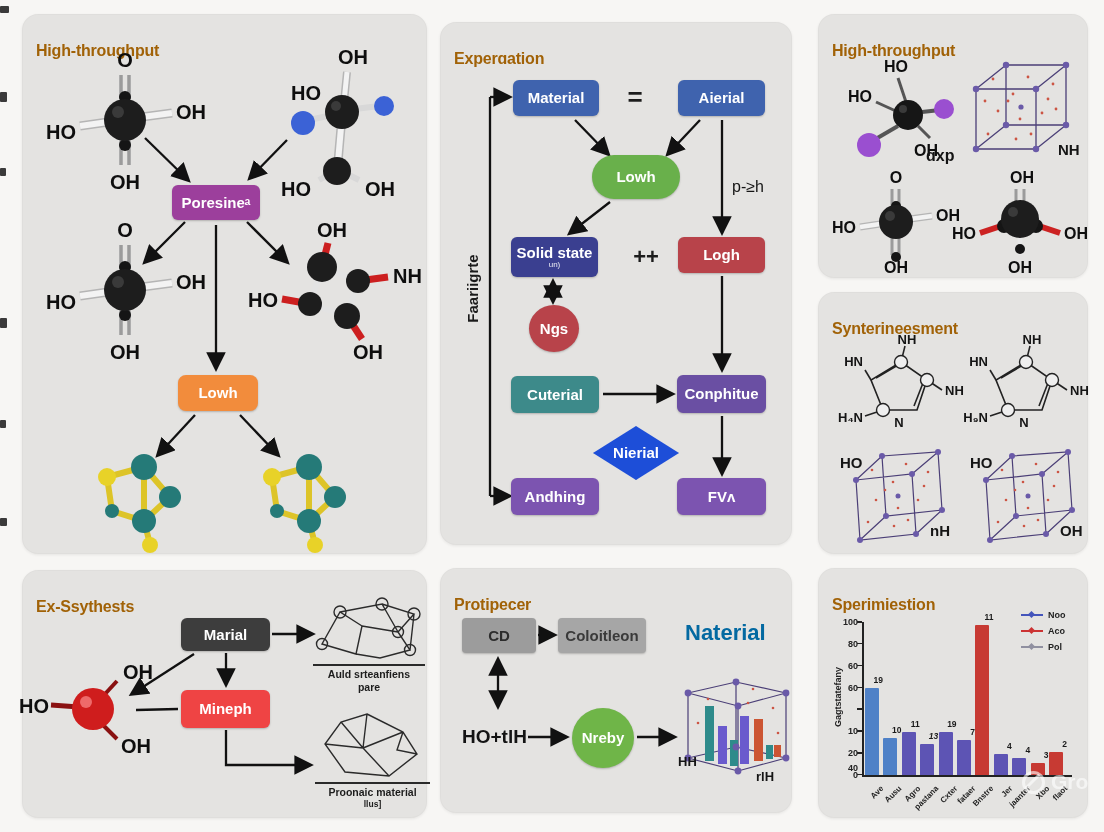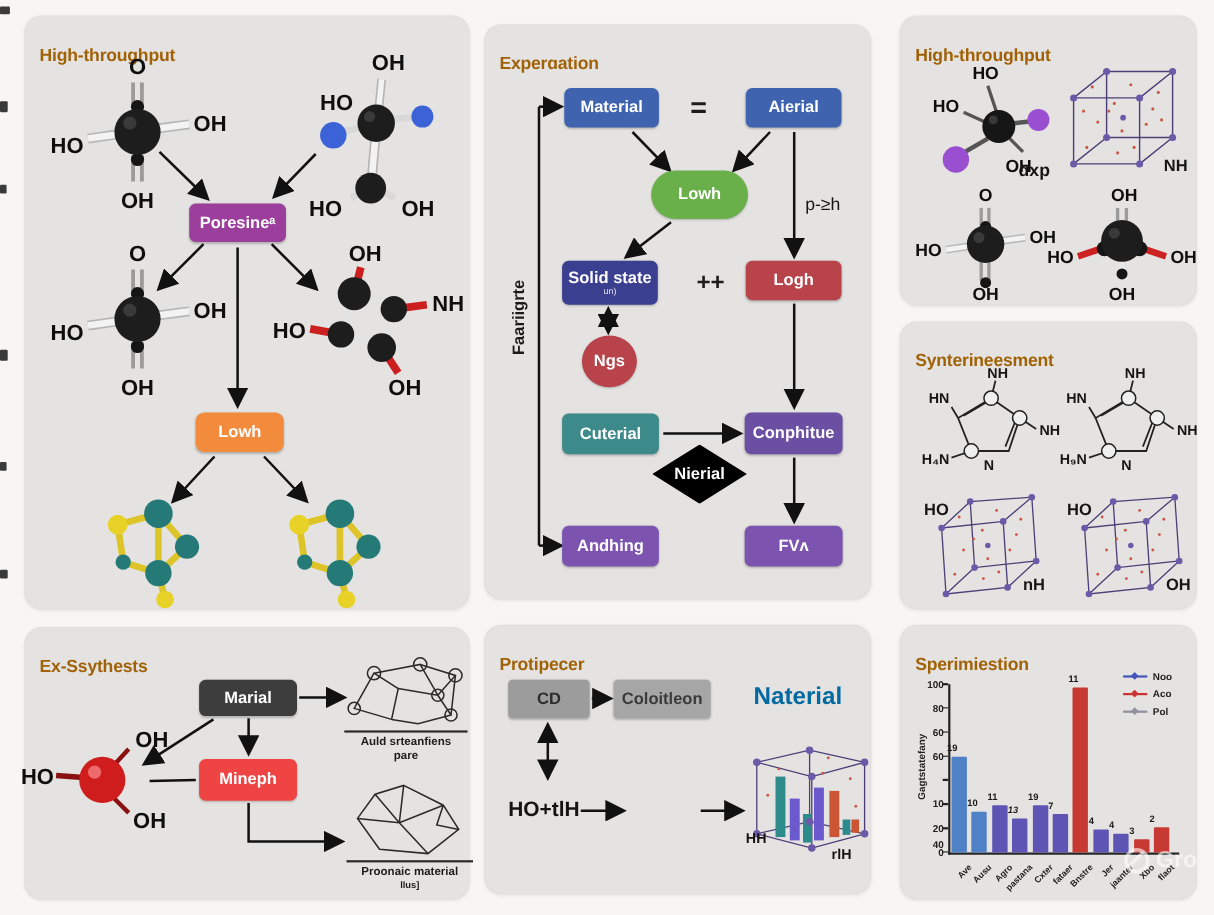--- a/index.html
+++ b/index.html
@@ -24,21 +24,21 @@
   .cube-lbl{font-size:15px;font-weight:600;fill:#151515;font-family:"Liberation Sans",sans-serif}
   .cap{font-size:10.5px;font-weight:600;color:#1d1d1d;text-align:center;line-height:1.25}
   .rule{position:absolute;height:1.5px;background:#2a2a2a}
   .vertlbl{position:absolute;font-size:15px;font-weight:600;color:#1a1a1a;
            width:120px;text-align:center;transform:rotate(-90deg)}
   
   .axis{position:absolute;background:#222}
   .ytick{position:absolute;font-size:9px;font-weight:600;color:#222;width:22px;text-align:right}
   .ytickmark{position:absolute;width:5px;height:1.5px;background:#222}
   .bar{position:absolute;border-radius:1px 1px 0 0}
-  .barval{position:absolute;font-size:8.5px;font-weight:700;color:#1a1a1a;width:22px;text-align:left}
+  .barval{position:absolute;font-size:8.5px;font-weight:700;color:#1a1a1a;width:22px;text-align:right}
   .xlab{position:absolute;font-size:8px;font-weight:600;color:#222;width:46px;text-align:right;
         transform:rotate(-45deg);transform-origin:100% 0;white-space:nowrap}
   .ylab{position:absolute;font-size:9px;font-weight:600;color:#222;width:150px;text-align:center;
         transform:rotate(-90deg)}
   .legrow{position:absolute;display:flex;align-items:center;gap:5px;height:14px}
   .legline{display:inline-block;width:22px;height:2px;position:relative}
   .legline i{position:absolute;left:8px;top:-2px;width:5px;height:5px;display:block;transform:rotate(45deg)}
   .legtxt{font-size:9px;font-weight:600;color:#222}
   .edge-mark{position:absolute;background:#262626;opacity:.9;border-radius:1px}
   .wm{position:absolute;display:flex;align-items:center;gap:6px;color:rgba(255,255,255,.6);
@@ -227,21 +227,21 @@
     <span>Ngs</span>
     </div>
 
   <div class="node" style="left:71px;top:354px;width:88px;height:37px;background:#3d8a8a">
     <span>Cuterial</span>
     </div>
   <div class="node" style="left:237px;top:353px;width:89px;height:38px;background:#6a4fa3">
     <span>Conphitue</span>
     </div>
 
-  <div class="node" style="left:153px;top:382px;width:86px;height:54px;background:#000000;border-radius:0;
+  <div class="node" style="left:153px;top:404px;width:86px;height:54px;background:#1d4ed8;border-radius:0;
               clip-path:polygon(50% 0,100% 50%,50% 100%,0 50%)">
     <span>Nierial</span>
     </div>
 
   <div class="node" style="left:71px;top:456px;width:88px;height:37px;background:#7c54b0">
     <span>Andhing</span>
     </div>
   <div class="node" style="left:237px;top:456px;width:89px;height:37px;background:#7c54b0">
     <span>FVʌ</span>
     </div>
@@ -507,20 +507,23 @@
 
   <div class="node" style="left:22px;top:50px;width:74px;height:35px;background:#9c9c9c;color:#2c2c2c;border-radius:4px">
     <span>CD</span>
     </div>
   <div class="node" style="left:118px;top:50px;width:88px;height:35px;background:#a6a6a6;color:#3a3a3a;border-radius:4px">
     <span>Coloitleon</span>
     </div>
   <div class="lbl" style="left:245px;top:52px;font-size:22px;font-weight:600;color:#0369a1">Naterial</div>
 
   <div class="lbl" style="left:22px;top:158px;font-size:19px;font-weight:600">HO+tlH</div>
+  <div class="node circle" style="left:132px;top:140px;width:62px;height:60px;background:#6fb548">
+    <span>Nreby</span>
+    </div>
 
   <svg class="layer" style="left:238px;top:95px" width="120" height="120">
     <path d="M10,95 L60,108 L108,95 L58,84 Z M10,30 L60,43 L108,30 L58,19 Z M10,30 L10,95 M60,43 L60,108 M108,30 L108,95 M58,19 L58,84" fill="none" stroke="#4b3f77" stroke-width="1.2"></path>
     <rect x="27" y="43" width="9" height="55" fill="#2e8b8b"></rect>
     <rect x="40" y="63" width="9" height="38" fill="#6a5acd"></rect>
     <rect x="52" y="77" width="8" height="26" fill="#2e8b8b"></rect>
     <rect x="62" y="53" width="9" height="48" fill="#6a5acd"></rect>
     <rect x="76" y="56" width="9" height="42" fill="#cc5533"></rect>
     <rect x="88" y="82" width="7" height="14" fill="#2e8b8b"></rect>
     <rect x="96" y="82" width="7" height="12" fill="#cc5533"></rect>

